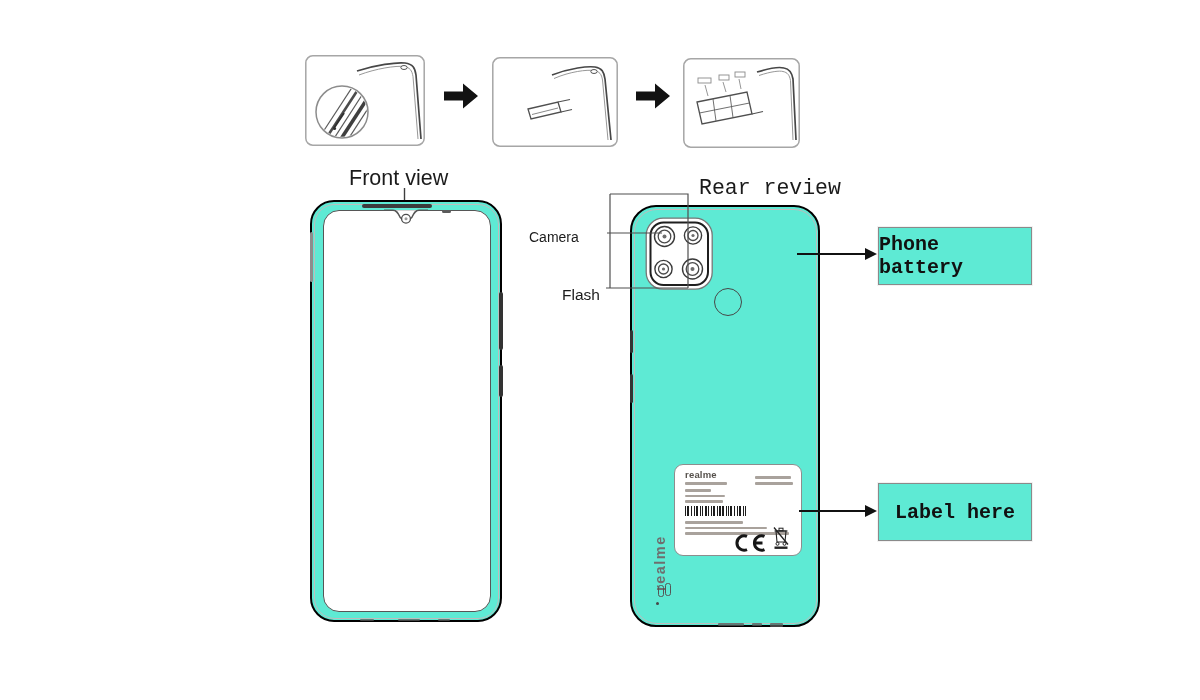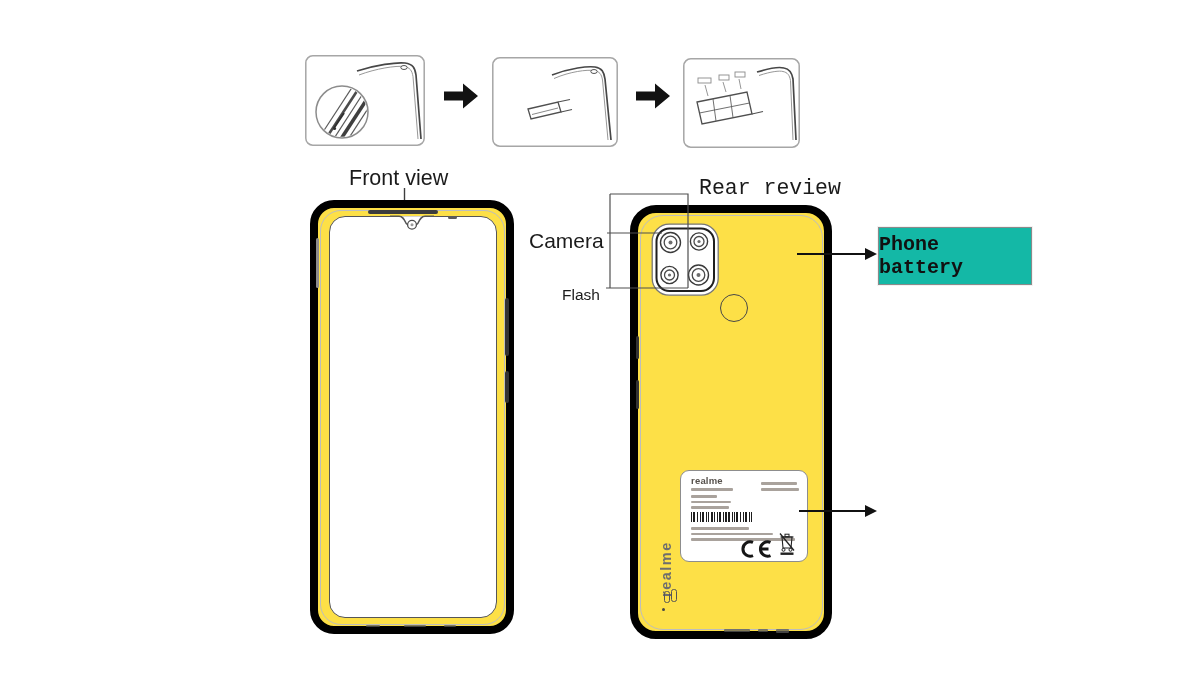--- a/index.html
+++ b/index.html
@@ -1,26 +1,26 @@
 <!DOCTYPE html>
 <html><head>
 <meta charset="utf-8">
 <style>
   html,body{margin:0;padding:0;background:#fff;}
   #canvas{position:relative;width:1069px;height:700px;background:#ffffff;overflow:hidden;
           font-family:"Liberation Sans",sans-serif;}
   .abs{position:absolute;}
   .panel{position:absolute;background:#fff;}
   .annot{position:absolute;color:#1b1b1b;font-family:"Liberation Sans",sans-serif;white-space:nowrap;}
-  .callout-box{position:absolute;background:#14b8a6;border:1.5px solid #8a8a8a;
+  .callout-box{position:absolute;background:#5eead4;border:1.5px solid #8a8a8a;
                display:flex;align-items:center;justify-content:center;
                box-shadow:0 0 0 1px #f2f2f2;}
   .callout-box span{font-family:"Liberation Mono","DejaVu Sans Mono",monospace;
                     font-weight:700;font-size:20px;color:#111;letter-spacing:0px;}
-  .phone{position:absolute;background:#fde047;border:8px solid #000000;}
+  .phone{position:absolute;background:#5eead4;border:2px solid #000000;}
   .phone .innerline{position:absolute;inset:1.5px;border:1px solid #bdbdbd;pointer-events:none;}
   .screen{position:absolute;background:#fff;border:1.5px solid #565656;border-radius:16px;}
   .graybar{position:absolute;background:#a9a29c;height:2.5px;border-radius:1px;}
   .barcode{position:absolute;background:repeating-linear-gradient(90deg,#1d1d1d 0 1.2px,#fff 1.2px 2.4px,#1d1d1d 2.4px 4.4px,#fff 4.4px 6.2px,#1d1d1d 6.2px 7.2px,#fff 7.2px 8.6px);}
   .vtext{position:absolute;writing-mode:vertical-rl;transform:rotate(180deg);
          font-weight:700;color:#6e6e6e;letter-spacing:1.5px;font-size:14.5px;
          font-family:"Liberation Sans",sans-serif;}
   .btn-side{position:absolute;background:#333;border-radius:2px;}
   .edge-mark{position:absolute;background:#5a5a5a;border-radius:1px;opacity:.75;}
 </style>
@@ -191,29 +191,32 @@
     <div class="edge-mark" style="left:120px;bottom:-1px;width:10px;height:3px;"></div>
     <div class="edge-mark" style="left:138px;bottom:-1.5px;width:13px;height:4px;"></div>
   </div>
 
   <svg class="abs" style="left:528px;top:188px;" width="172" height="115" viewBox="0 0 172 115">
     <polyline points="82,6 160,6 160,100" fill="none" stroke="#4f4f4f" stroke-width="1.2"></polyline>
     <line x1="82" y1="6" x2="82" y2="100" stroke="#4f4f4f" stroke-width="1.2"></line>
     <line x1="79" y1="45" x2="134" y2="45" stroke="#4f4f4f" stroke-width="1.2"></line>
     <line x1="78" y1="100" x2="160" y2="100" stroke="#4f4f4f" stroke-width="1.2"></line>
   </svg>
-  <div class="annot" style="left:529px;top:229px;font-size:21px;">Camera</div>
+  <div class="annot" style="left:529px;top:229px;font-size:14px;">Camera</div>
   <div class="annot" style="left:562px;top:280px;font-size:15.5px;margin-top:6px;">Flash</div>
 
   <svg class="abs" style="left:797px;top:246px;" width="80" height="16" viewBox="0 0 80 16">
     <line x1="0" y1="8" x2="69" y2="8" stroke="#111" stroke-width="2.2"></line>
     <polygon points="68,2 80,8 68,14" fill="#111"></polygon>
   </svg>
   <div class="callout-box" style="left:878px;top:227px;width:152px;height:56px;">
     <span>Phone battery</span>
   </div>
 
   <svg class="abs" style="left:799px;top:503px;" width="78" height="16" viewBox="0 0 78 16">
     <line x1="0" y1="8" x2="67" y2="8" stroke="#111" stroke-width="2.2"></line>
     <polygon points="66,2 78,8 66,14" fill="#111"></polygon>
   </svg>
+  <div class="callout-box" style="left:878px;top:483px;width:152px;height:56px;">
+    <span>Label here</span>
+  </div>
 
 </div>
 
 </body></html>

